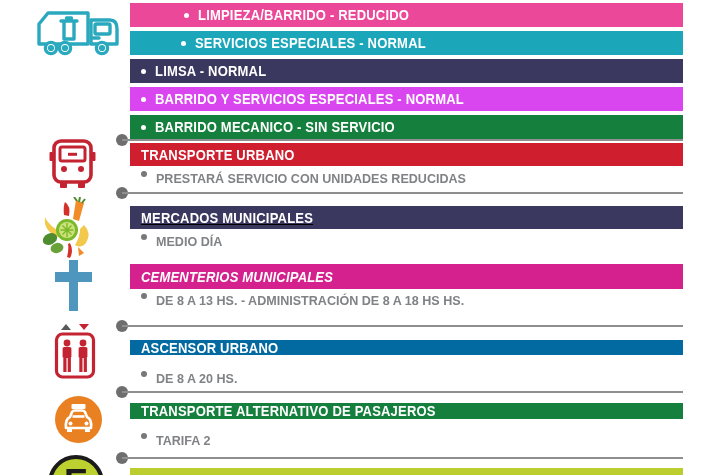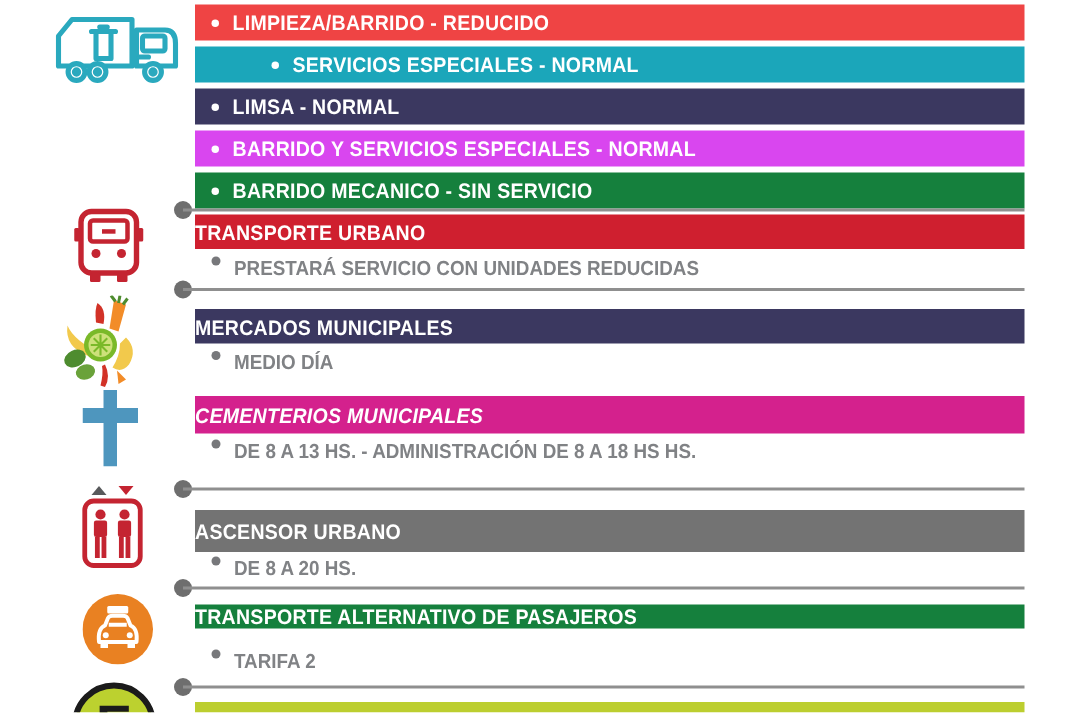--- a/index.html
+++ b/index.html
@@ -12,21 +12,21 @@
     display:flex;align-items:center;padding:0;box-sizing:border-box;
   }
   .bar .txt{
     color:#ffffff;font-weight:bold;font-size:14px;letter-spacing:.2px;
     white-space:nowrap;transform:scaleX(.93);transform-origin:0 50%;
   }
   .wdot{
     width:5px;height:5px;border-radius:50%;background:#fff;
     margin:0 9px 0 11px;flex:0 0 auto;
   }
-  .titlepad{}
+  .titlepad{padding-left:11px;}
   .detail{
     position:absolute;left:130px;height:18px;display:flex;align-items:flex-start;
   }
   .gdot{
     width:6px;height:6px;border-radius:50%;background:#77787b;
     margin:0 9px 0 11px;flex:0 0 auto;
   }
   .detail .txt{
     color:#808285;font-weight:bold;font-size:13.5px;white-space:nowrap;
     transform:scaleX(.93);transform-origin:0 50%;
@@ -126,21 +126,21 @@
     <circle cx="15.5" cy="27.5" r="2" fill="#ffffff"></circle>
     <circle cx="31.5" cy="27.5" r="2" fill="#ffffff"></circle>
     <rect x="12" y="32" width="5" height="4" fill="#ffffff"></rect>
     <rect x="30" y="32" width="5" height="4" fill="#ffffff"></rect>
   </svg>
 
   <div id="parking-badge">
     <span>E</span>
   </div>
 
-  <div class="bar" style="top: 3px; background-color: #ef4444;">
+  <div class="bar" style="top: 3px; background-color: #ec4899; padding-left: 43px;">
     <span class="wdot"></span>
     <span class="txt">LIMPIEZA/BARRIDO - REDUCIDO</span>
   </div>
   <div class="bar" style="top: 31px; background-color: rgb(27, 166, 186); padding-left: 40px;">
     <span class="wdot"></span>
     <span class="txt">SERVICIOS ESPECIALES - NORMAL</span>
   </div>
   <div class="bar" style="top: 59px; background-color: rgb(59, 56, 96);">
     <span class="wdot"></span>
     <span class="txt">LIMSA - NORMAL</span>
@@ -176,37 +176,37 @@
     </div>
 
   <div class="bar titlepad" style="top: 143px; height: 23px; background-color: rgb(207, 31, 47);">
     <span class="txt">TRANSPORTE URBANO</span>
   </div>
   <div class="detail" style="top:171px">
     <span class="gdot"></span>
     <span class="txt">PRESTARÁ SERVICIO CON UNIDADES REDUCIDAS</span>
   </div>
 
-  <div class="bar titlepad" style="top: 206px; height: 23px; background-color: rgb(59, 56, 96);">
+  <div class="bar titlepad" style="top: 206px; height: 23px; background-color: rgb(59, 56, 96); text-decoration: underline;">
     <span class="txt">MERCADOS MUNICIPALES</span>
   </div>
   <div class="detail" style="top:234px">
     <span class="gdot"></span>
     <span class="txt">MEDIO DÍA</span>
   </div>
 
   <div class="bar titlepad" style="top: 264px; height: 25px; background-color: rgb(212, 33, 141); font-style: italic;">
     <span class="txt">CEMENTERIOS MUNICIPALES</span>
   </div>
   <div class="detail" style="top:293px">
     <span class="gdot"></span>
     <span class="txt">DE 8 A 13 HS. - ADMINISTRACIÓN DE 8 A 18 HS HS.</span>
   </div>
 
-  <div class="bar titlepad" style="top: 340px; height: 28px; background-color: #737373;">
+  <div class="bar titlepad" style="top: 340px; height: 15px; background-color: #0369a1;">
     <span class="txt">ASCENSOR URBANO</span>
   </div>
   <div class="detail" style="top:371px">
     <span class="gdot"></span>
     <span class="txt">DE 8 A 20 HS.</span>
   </div>
 
   <div class="bar titlepad" style="top: 403px; height: 16px; background-color: #15803d;">
     <span class="txt">TRANSPORTE ALTERNATIVO DE PASAJEROS</span>
   </div>

